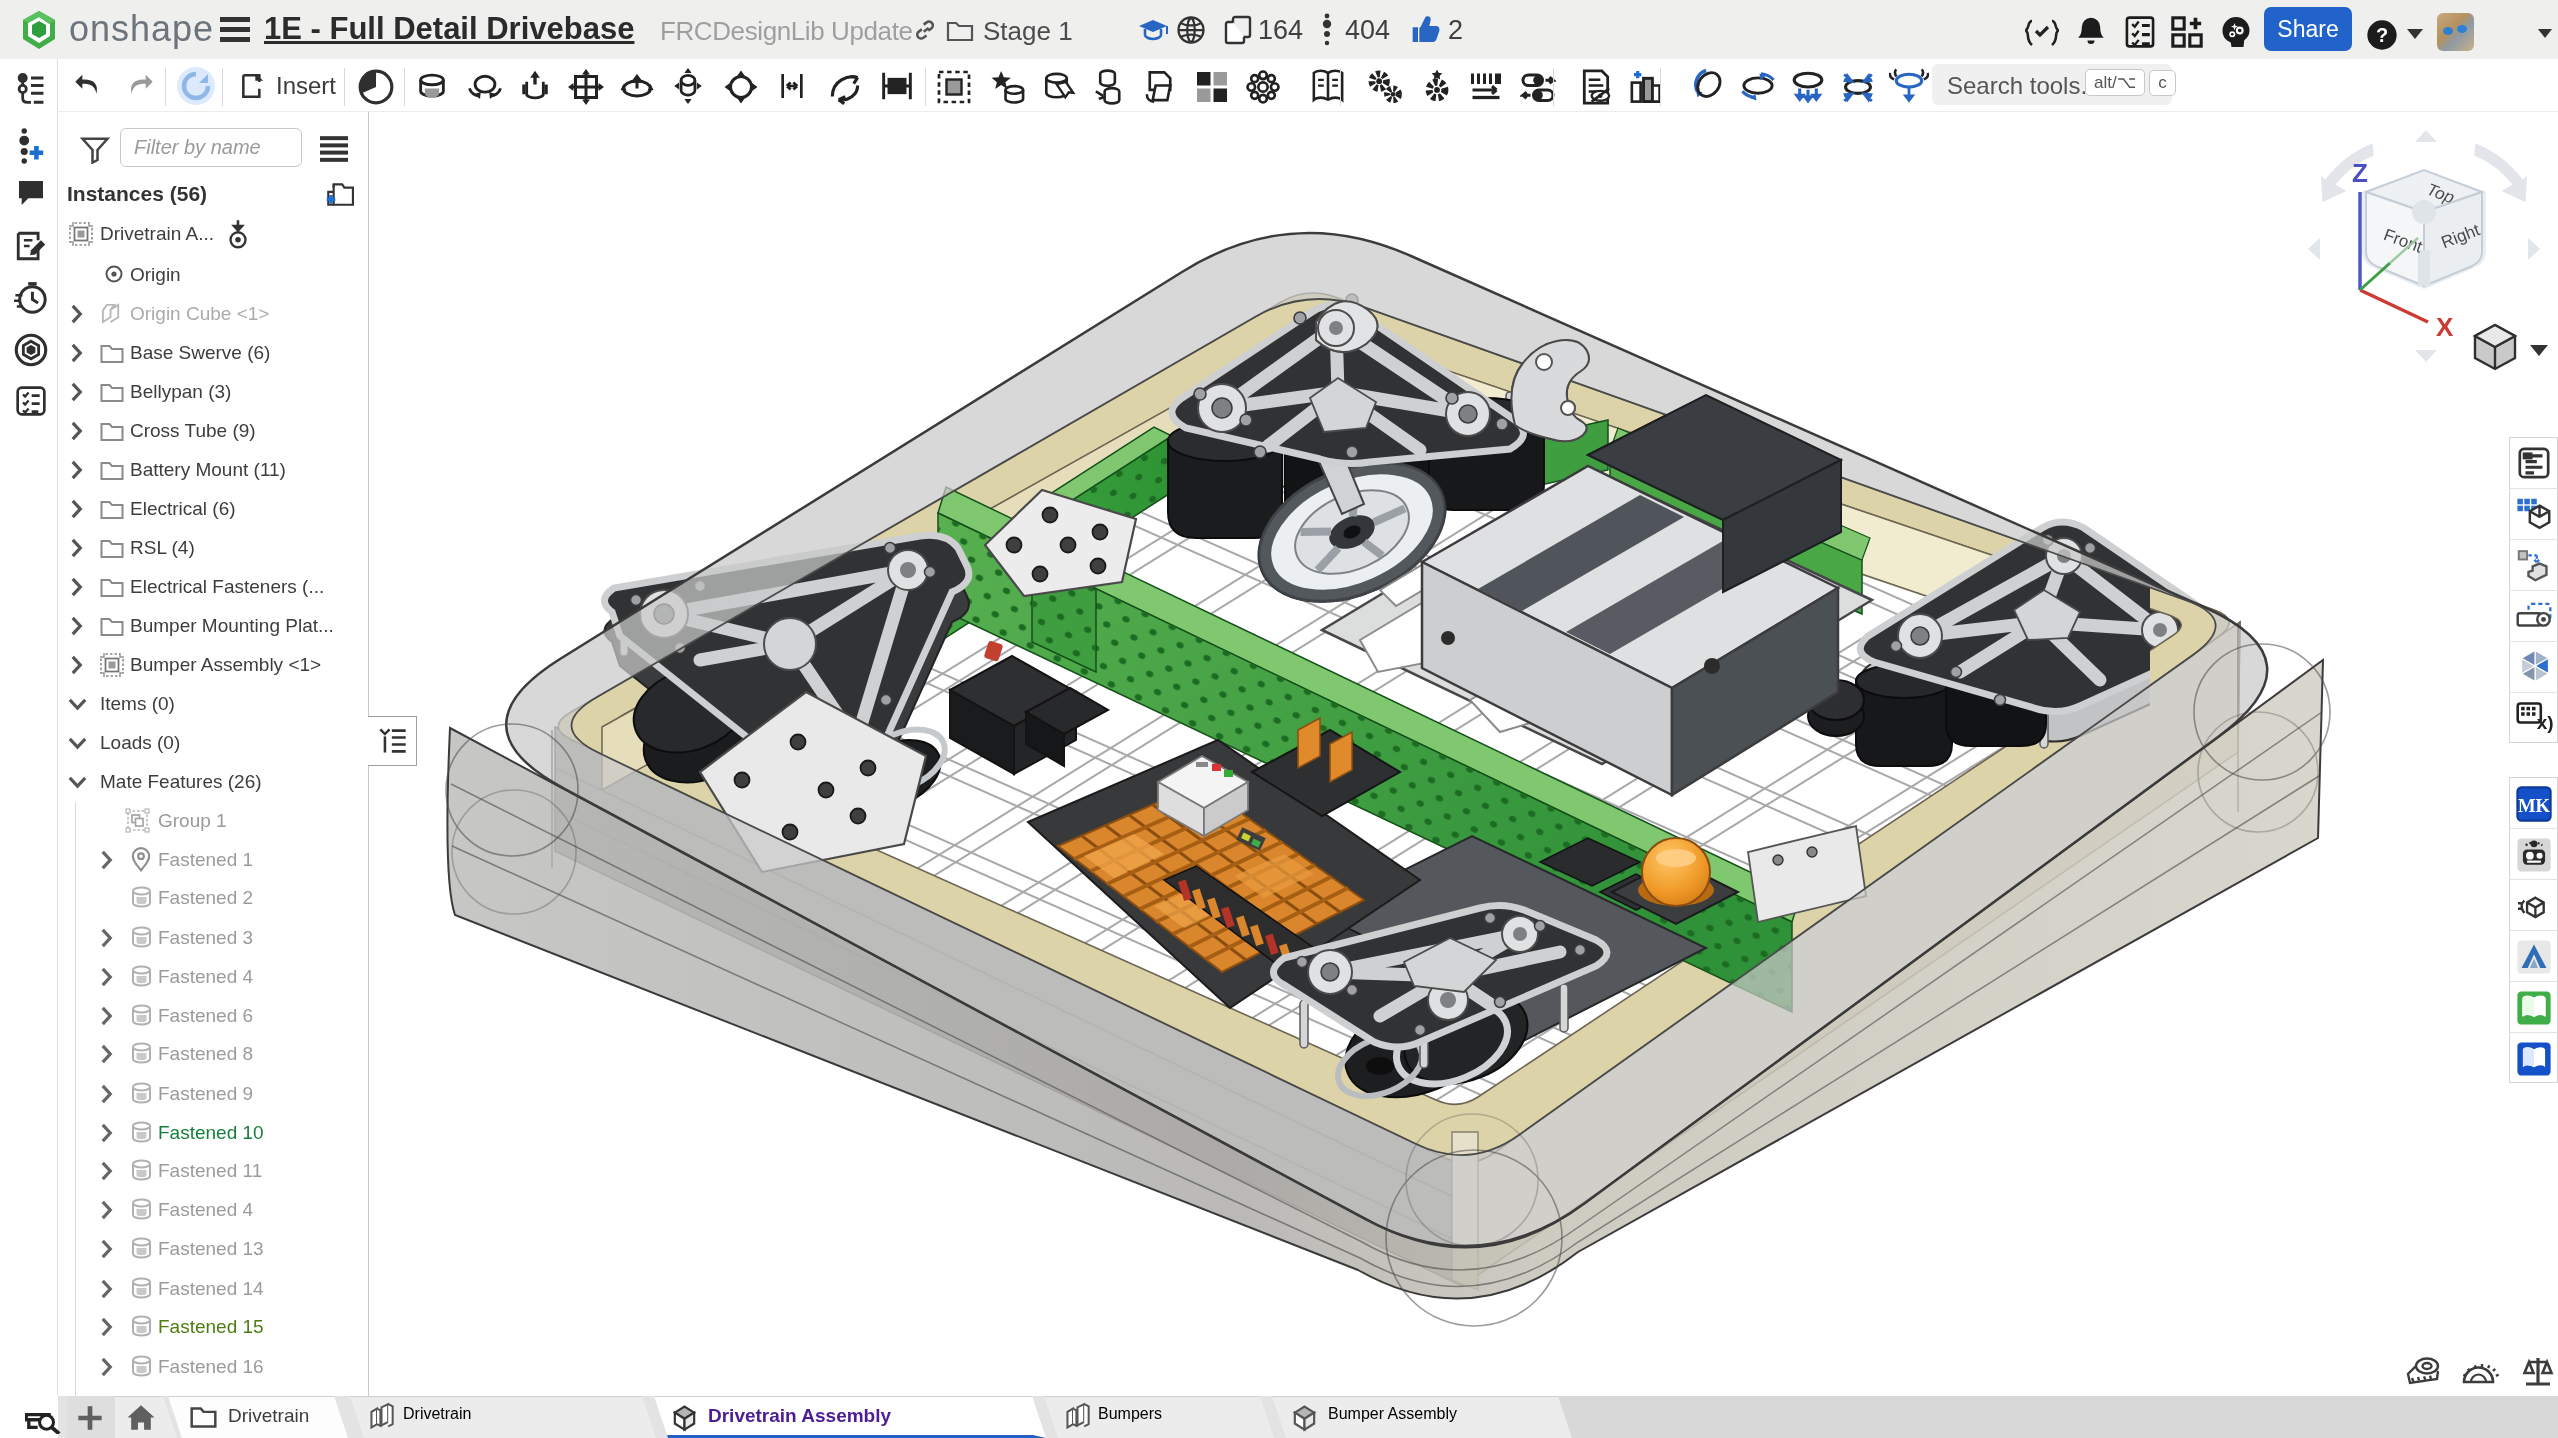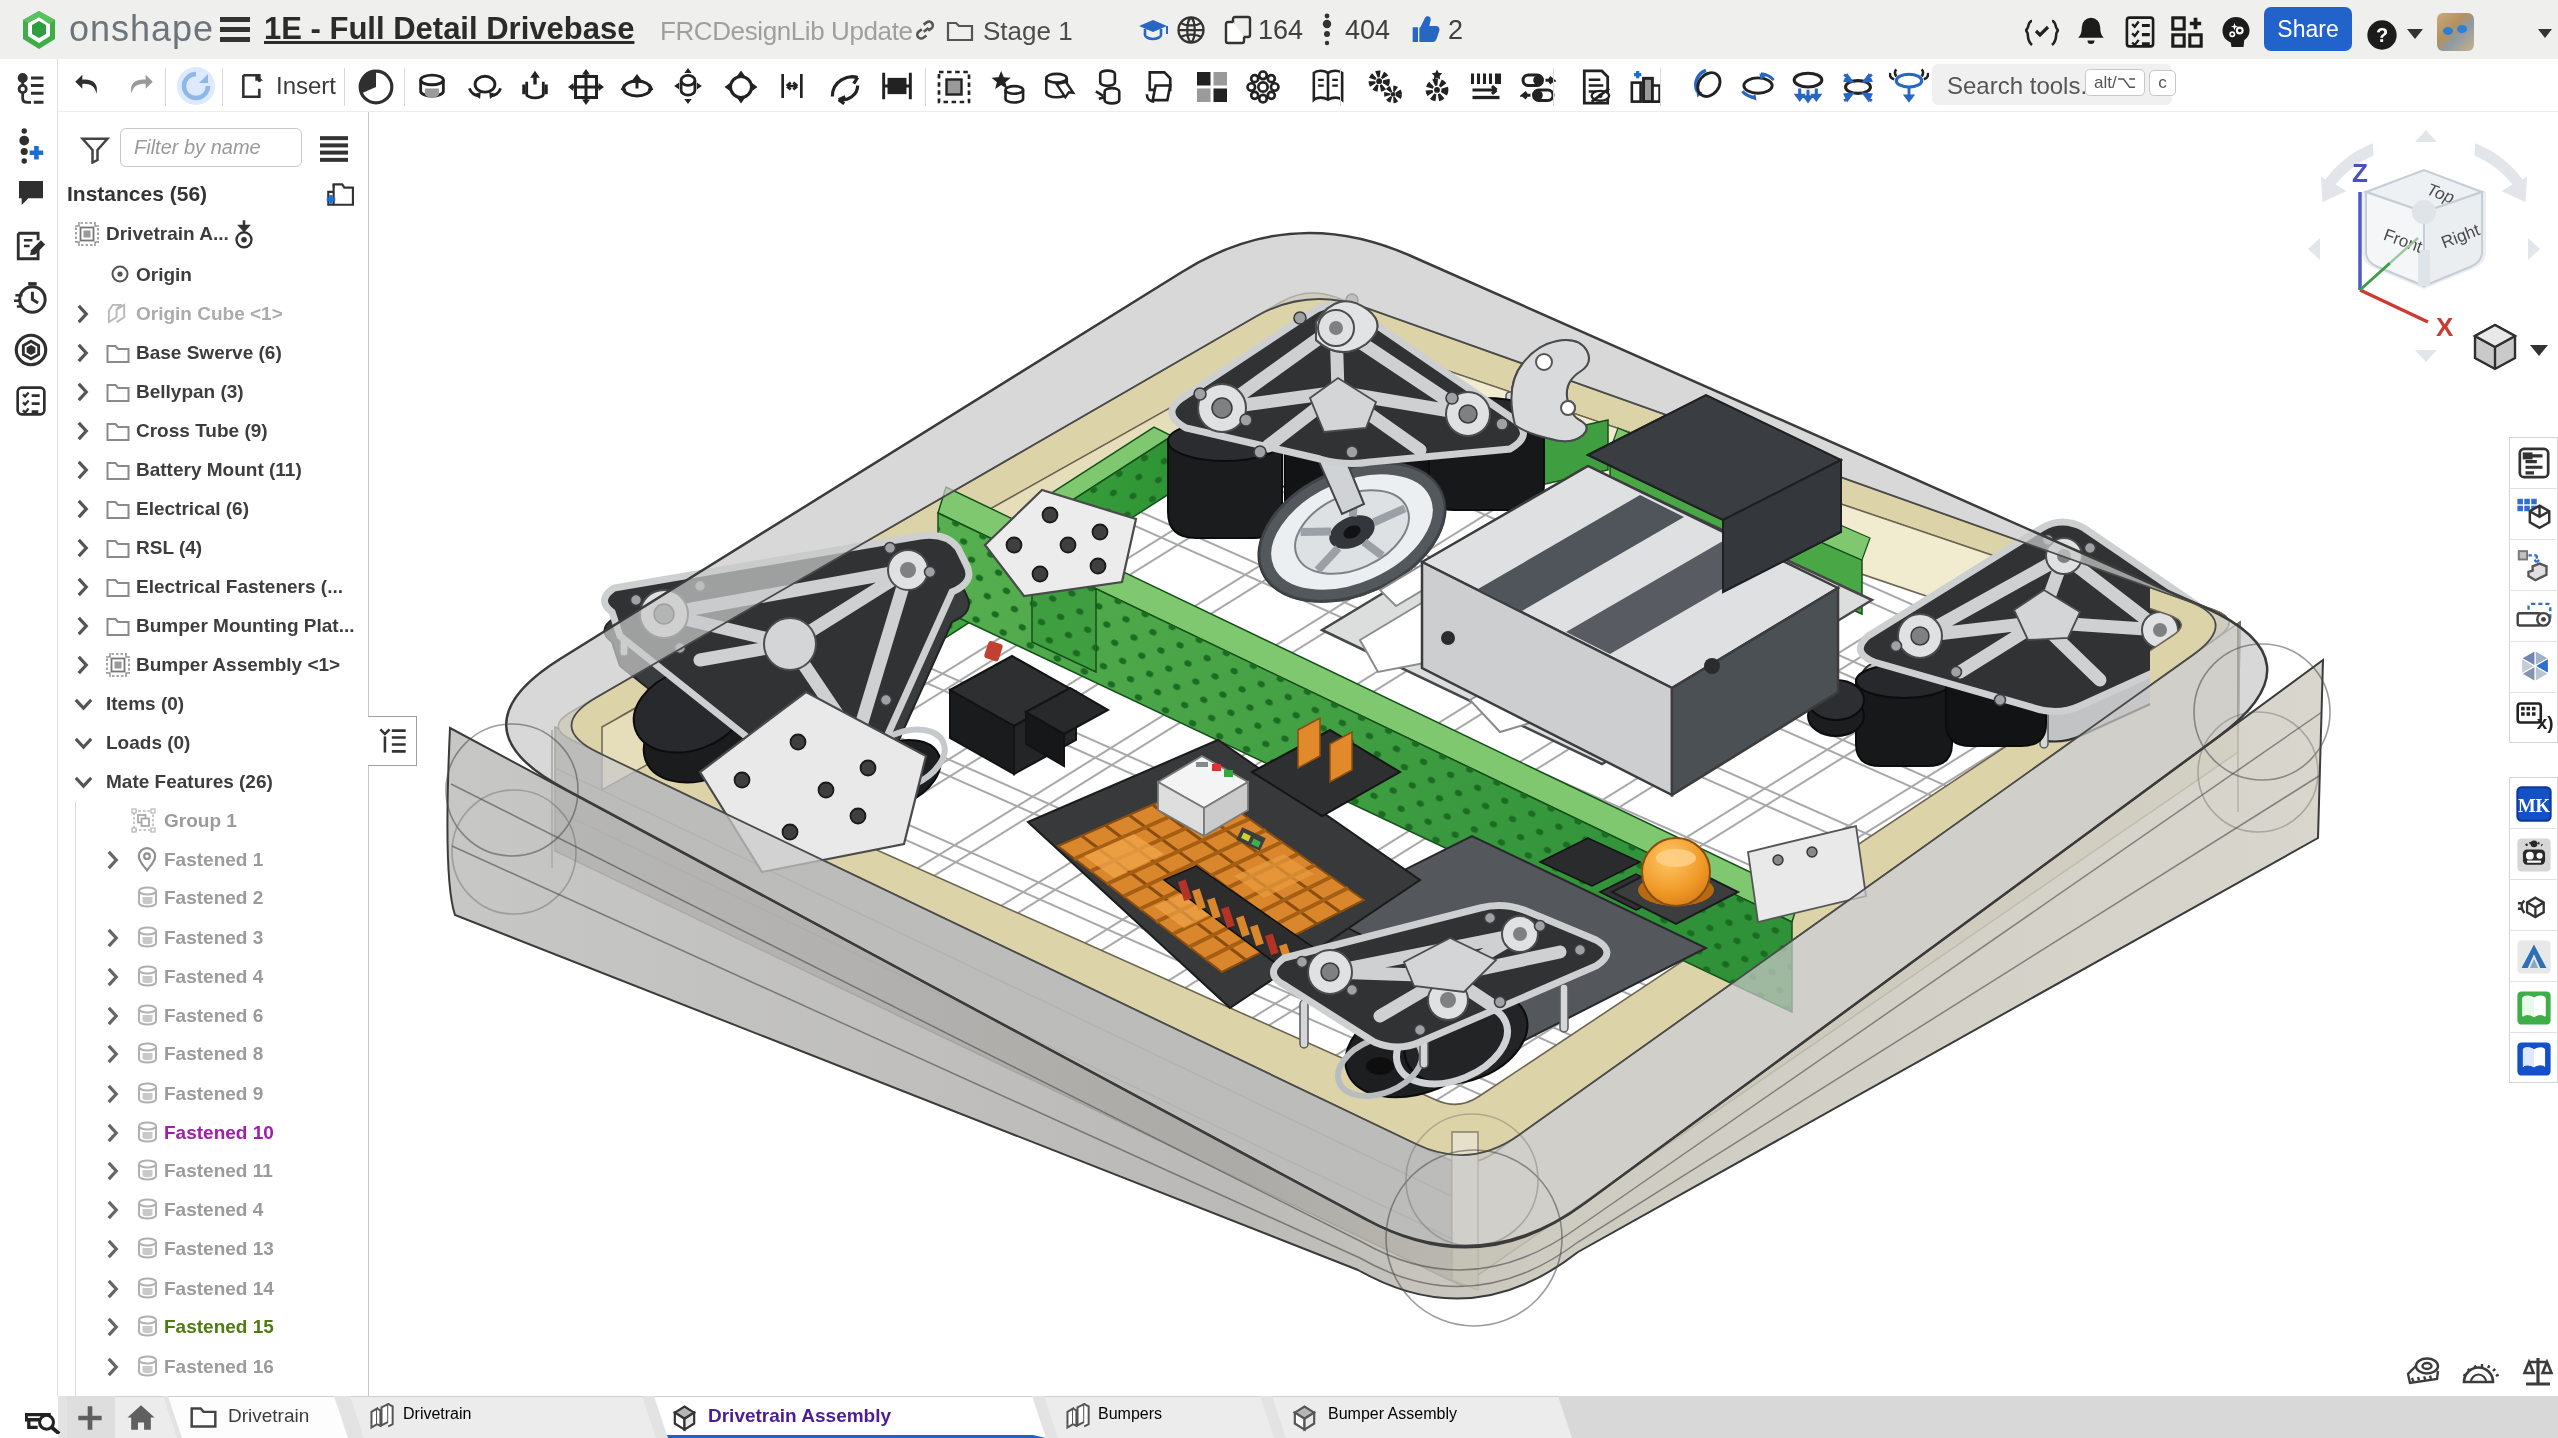--- a/index.html
+++ b/index.html
@@ -6,21 +6,21 @@
 font-family:"Liberation Sans",sans-serif;-webkit-font-smoothing:antialiased;}
 *{box-sizing:border-box;}
 .abs{position:absolute;}
 #header{position:absolute;left:0;top:0;width:2558px;height:59px;background:#efefee;}
 #toolbar{position:absolute;left:0;top:59px;width:2558px;height:53px;background:#fff;border-bottom:1px solid #ececec;}
 #toolbar > *{margin-top:-59px;}
 #sidebar{position:absolute;left:0;top:59px;width:58px;height:1337px;background:#fff;border-right:1px solid #e0e0e0;}
 #lpanel{position:absolute;left:58px;top:112px;width:311px;height:1284px;background:#fff;border-right:1px solid #c9c9c9;overflow:hidden;}
 #tabbar{position:absolute;left:58px;top:1396px;width:2500px;height:42px;background:#e3e3e3;}
 #tabunder{position:absolute;left:0;top:1396px;width:58px;height:42px;background:#fff;}
-.trow{position:absolute;left:6px;width:311px;height:39px;white-space:nowrap;font-weight:bold;}
+.trow{position:absolute;left:0;width:311px;height:39px;white-space:nowrap;}
 .trow span.t{position:absolute;left:158px;top:9px;font-size:19px;color:#3d3d3d;}
 .sep{position:absolute;top:68px;width:1px;height:38px;background:#d8d8d8;}
 .key{display:inline-block;border:1px solid #c8c8c8;background:#fff;border-radius:5px;padding:2px 8px;font-size:17px;color:#555;}
 </style>
 </head>
 <body>
 <svg id="scene" class="abs" style="left:0;top:0;" width="2558" height="1438" viewBox="0 0 2558 1438">
     <defs>
 <linearGradient id="bwSW" x1="0" y1="0" x2="0" y2="1">
         <stop offset="0" stop-color="#d7d7d7"></stop>
@@ -958,21 +958,21 @@
     </div>
 <div class="trow" style="top:1000.5px">
       <svg class="abs" style="left:42px;top:10px" width="13" height="20" viewBox="0 0 10 16" fill="none" stroke="#666" stroke-width="2.6">
         <path d="M2 1.5 L8 8 L2 14.5"></path>
       </svg>
       <svg class="abs" style="left:73px;top:8px" width="21" height="22" viewBox="0 0 21 22">
         <ellipse cx="10.5" cy="5" rx="8.5" ry="3.6" fill="none" stroke="#b0b0b0" stroke-width="2"></ellipse>
         <path d="M2 5 v12 a8.5 3.6 0 0 0 17 0 V5" fill="none" stroke="#b0b0b0" stroke-width="2"></path>
         <path d="M5.5 11 h10 v5 a5 2.2 0 0 1 -10 0 z" fill="#c9c9c9"></path>
       </svg>
-      <span class="t" style="left:100px;color:#a21caf">Fastened 10</span>
+      <span class="t" style="left:100px;color:#15803d">Fastened 10</span>
     </div>
 <div class="trow" style="top:1039px">
       <svg class="abs" style="left:42px;top:10px" width="13" height="20" viewBox="0 0 10 16" fill="none" stroke="#666" stroke-width="2.6">
         <path d="M2 1.5 L8 8 L2 14.5"></path>
       </svg>
       <svg class="abs" style="left:73px;top:8px" width="21" height="22" viewBox="0 0 21 22">
         <ellipse cx="10.5" cy="5" rx="8.5" ry="3.6" fill="none" stroke="#b0b0b0" stroke-width="2"></ellipse>
         <path d="M2 5 v12 a8.5 3.6 0 0 0 17 0 V5" fill="none" stroke="#b0b0b0" stroke-width="2"></path>
         <path d="M5.5 11 h10 v5 a5 2.2 0 0 1 -10 0 z" fill="#c9c9c9"></path>
       </svg>

